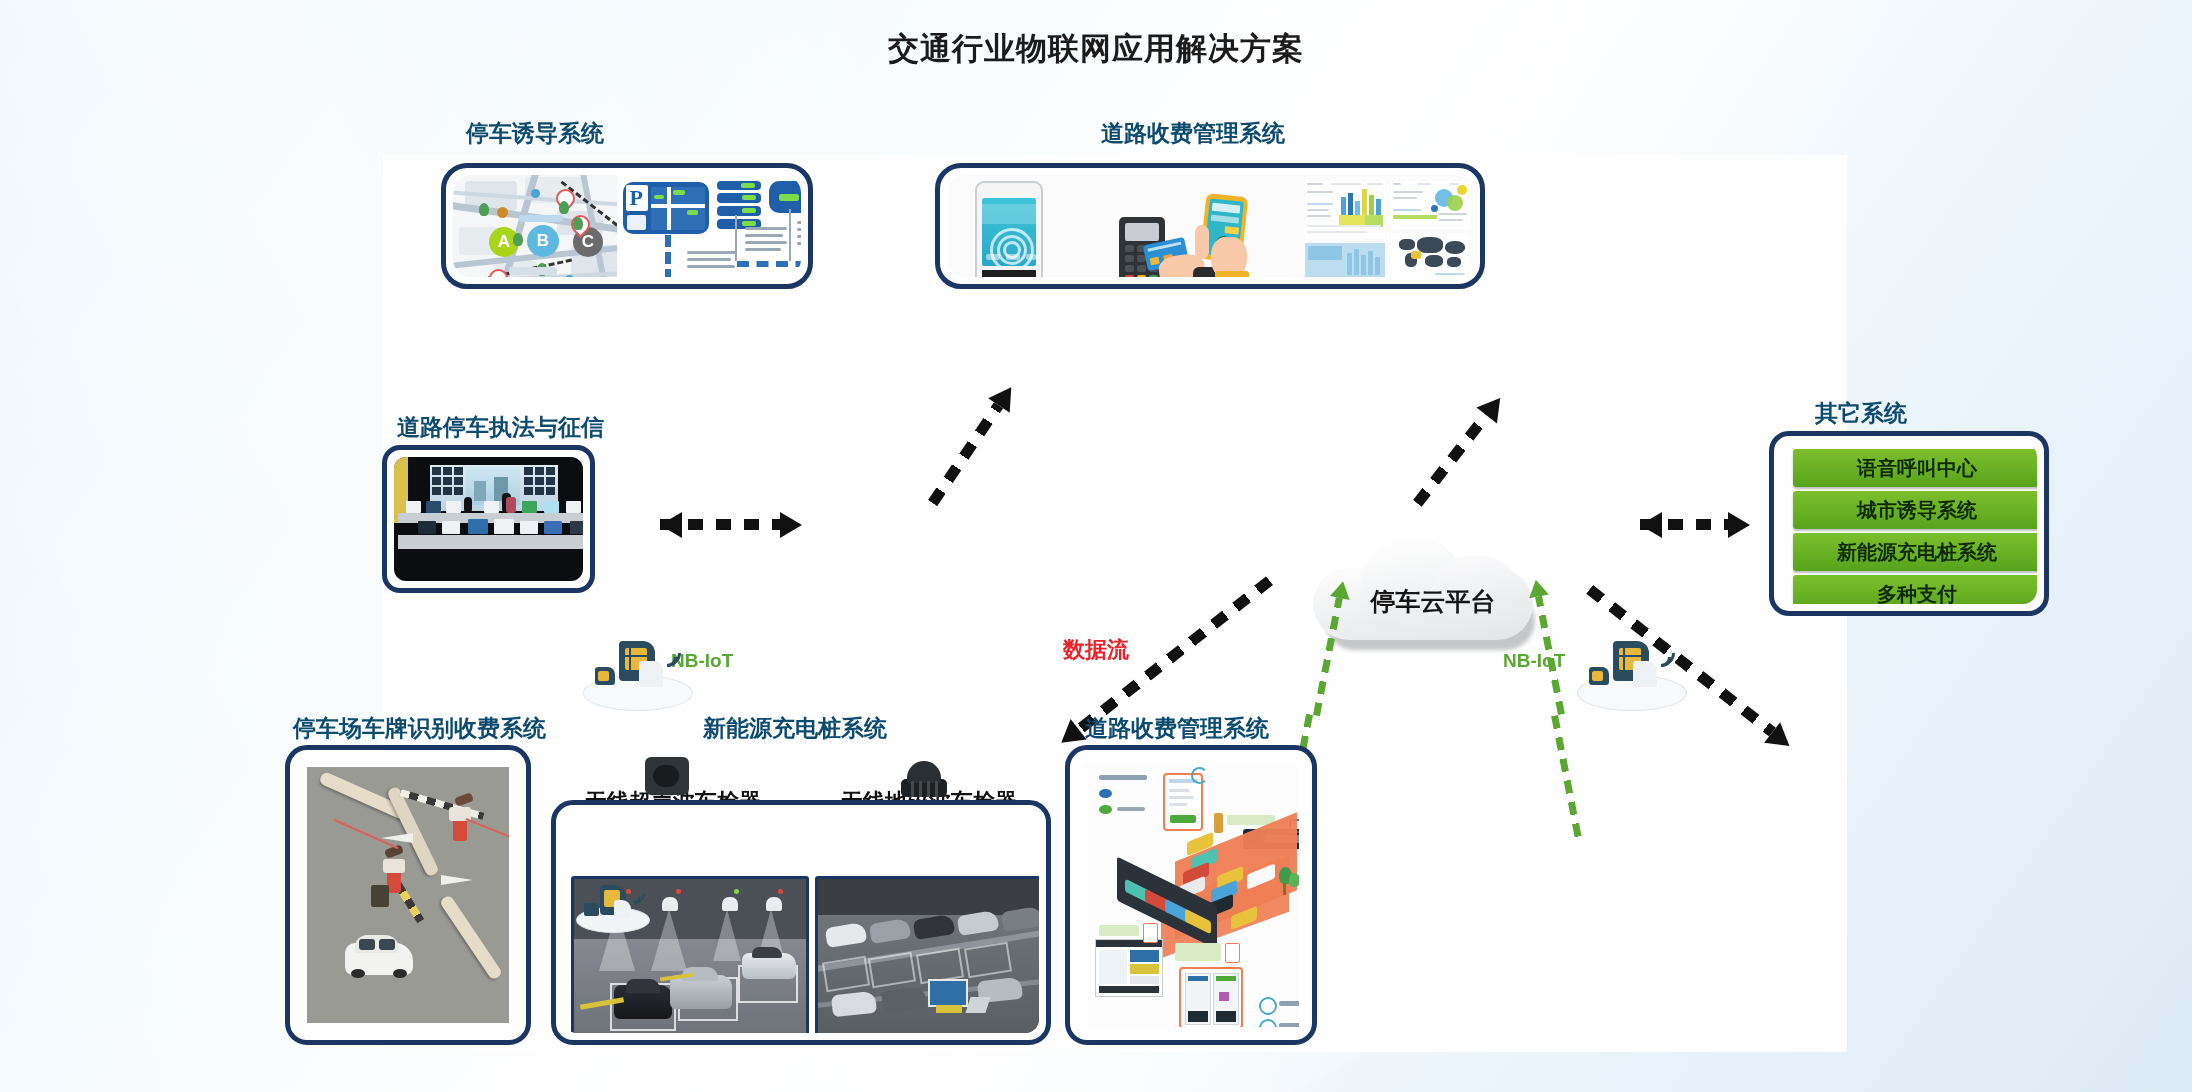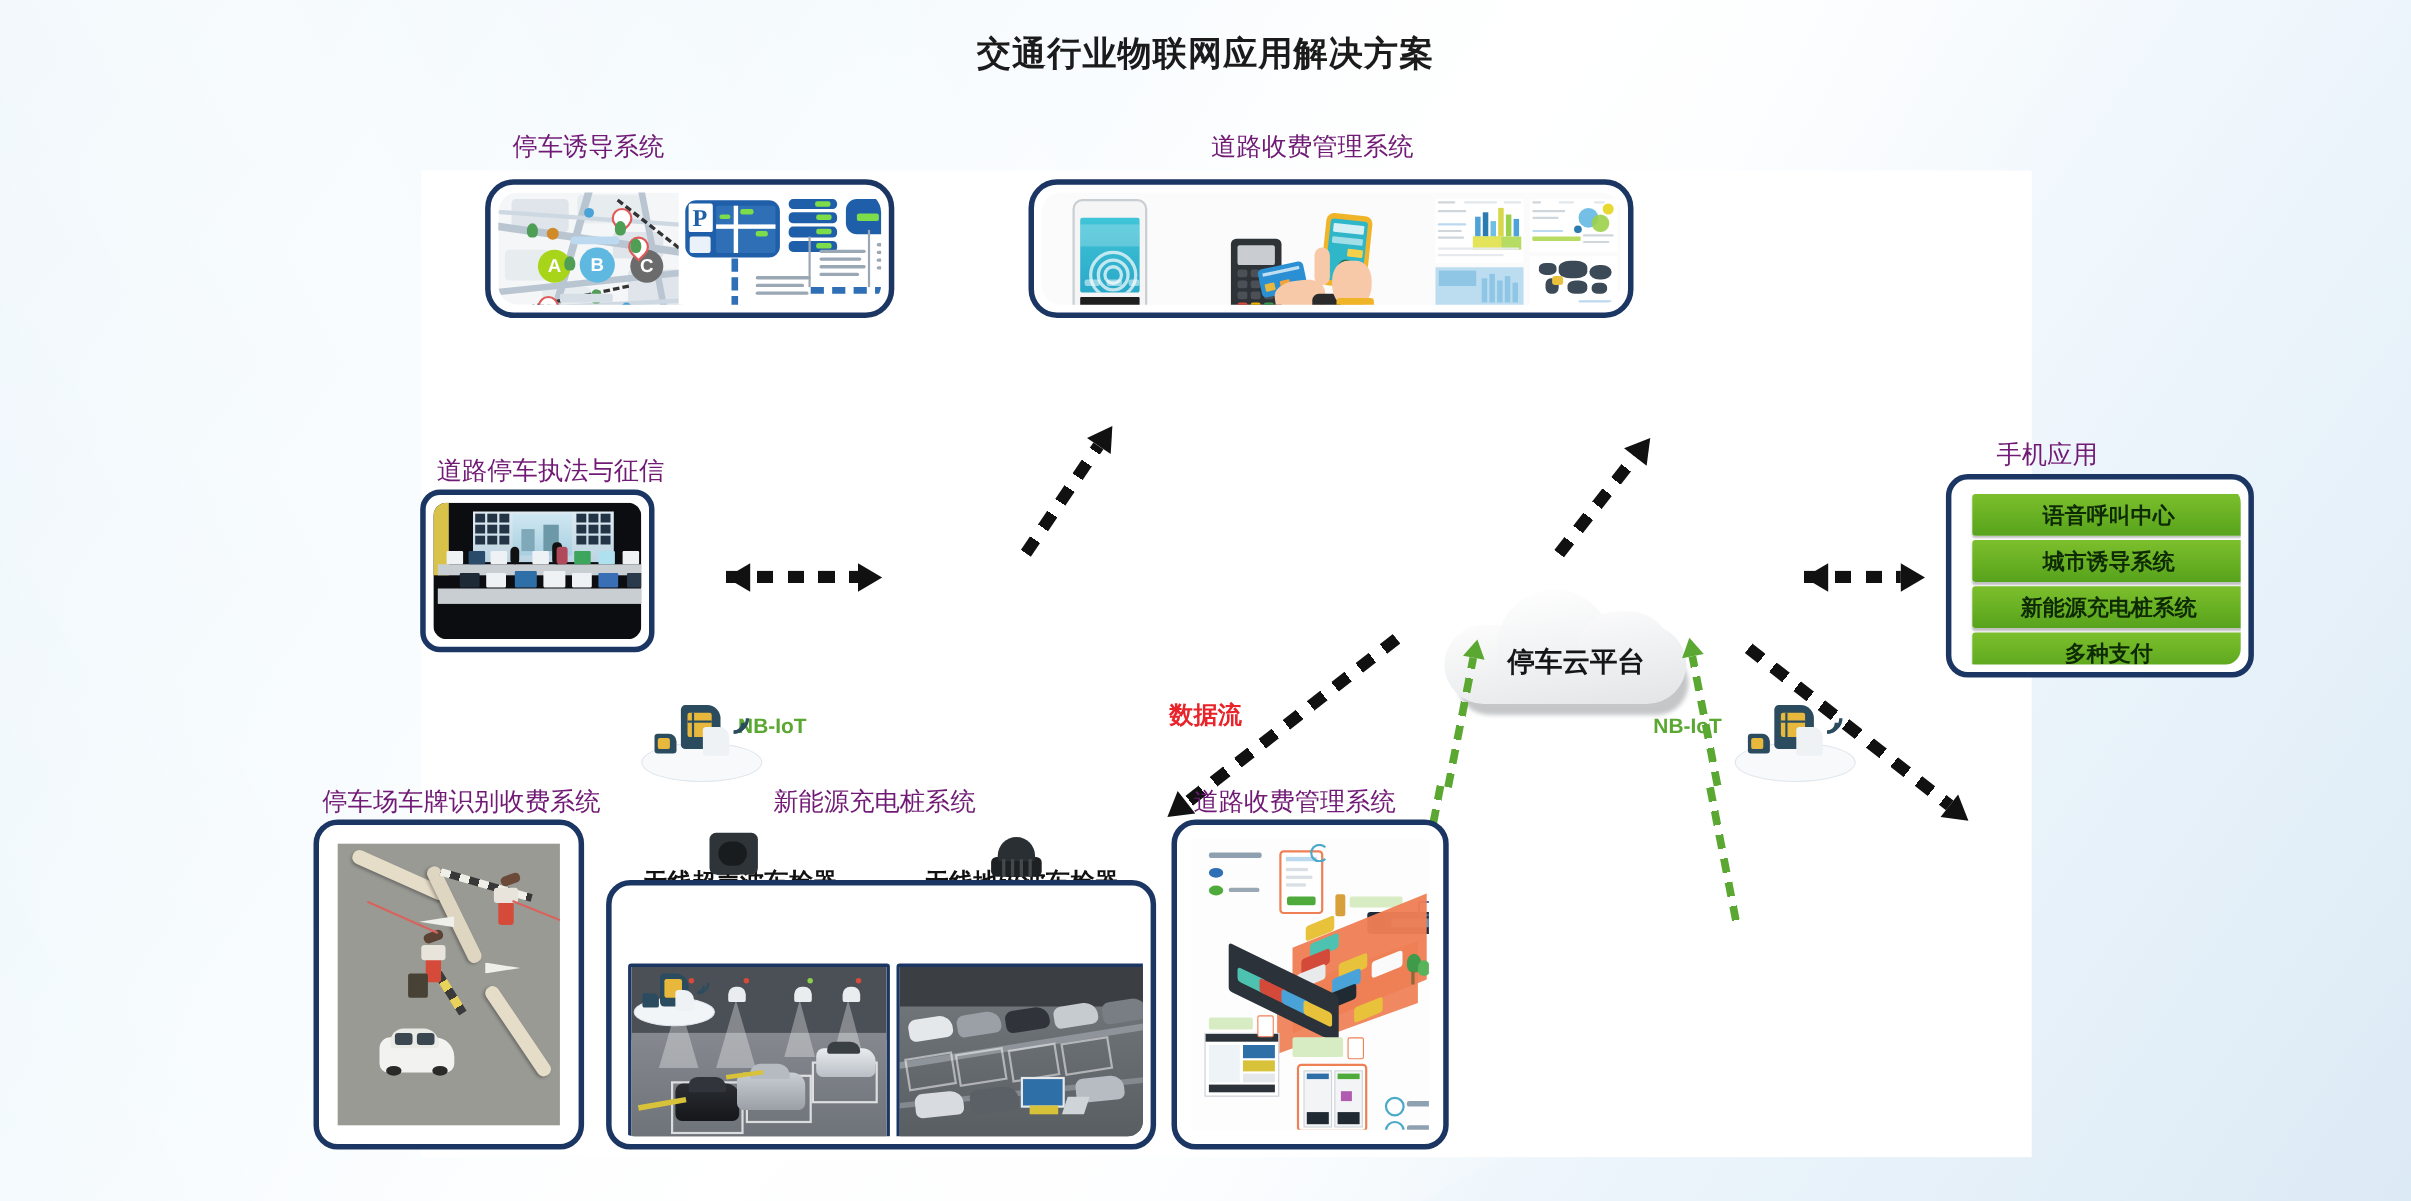--- a/index.html
+++ b/index.html
@@ -18,21 +18,21 @@
   #page-title{position:absolute;left:0;top:28px;width:2192px;text-align:center;
     font-size:31px;font-weight:bold;color:#1b1b1b;letter-spacing:1px;}
 
   
   #canvas{position:absolute;left:383px;top:155px;width:1464px;height:897px;background:#ffffff;}
 
   
   .panel{position:absolute;border:5px solid #1c3664;border-radius:26px;background:#fff;box-sizing:border-box;}
   .panel-inner{position:absolute;inset:7px;border-radius:18px;overflow:hidden;background:#fff;}
 
-  .sec-label{position:absolute;font-size:23px;font-weight:normal;color:#701a75;white-space:nowrap;}
+  .sec-label{position:absolute;font-size:23px;font-weight:bold;color:#0c4a6e;white-space:nowrap;}
 
   
   .map{position:absolute;left:0;top:0;width:47%;height:100%;background:#f4f6f8;}
   .road{position:absolute;background:#b9c6d2;border-radius:3px;}
   .road-thin{position:absolute;background:#cdd8e2;border-radius:2px;}
   .blk{position:absolute;background:#dfe5ea;border-radius:4px;}
   .blk2{position:absolute;background:#e7ecef;border-radius:4px;}
   .pin{position:absolute;width:15px;height:15px;border-radius:50% 50% 50% 0;transform:rotate(-45deg);border:2px solid #e05a5a;}
   .cir{position:absolute;border-radius:50%;display:flex;align-items:center;justify-content:center;
        color:#fff;font-weight:bold;font-size:17px;}
@@ -394,21 +394,21 @@
   </div>
 
   <div id="cloud">
     <div class="cl-shadow"></div>
     <div class="cl-a"></div>
     <div class="cl-b"></div>
     <div class="cl-c"></div>
     <div id="cloud-label">停车云平台</div>
   </div>
 
-  <div class="sec-label" style="left:1432px;top:243px;">手机应用</div>
+  <div class="sec-label" style="left:1432px;top:243px;">其它系统</div>
 
   <div class="panel" style="left:1386px;top:276px;width:280px;height:185px;border-radius:20px;">
     <div class="panel-inner" style="border-radius:14px;padding-top:6px;">
       <div class="grnbtn" style="top:6px;">语音呼叫中心</div>
       <div class="grnbtn" style="top:48px;">城市诱导系统</div>
       <div class="grnbtn" style="top:90px;">新能源充电桩系统</div>
       <div class="grnbtn" style="top:132px;">多种支付</div>
     </div>
   </div>
 

